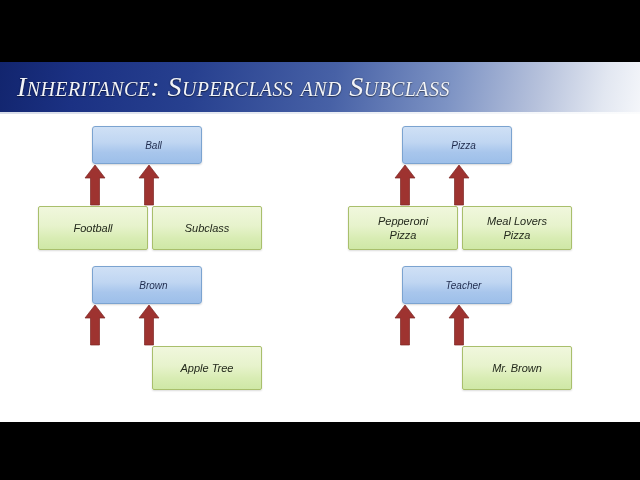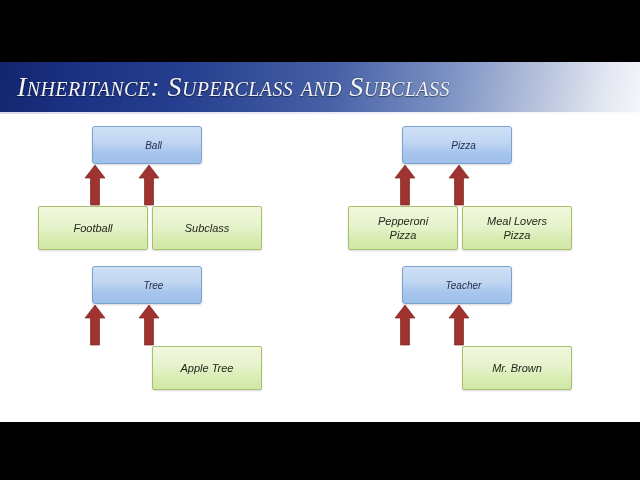--- a/index.html
+++ b/index.html
@@ -221,21 +221,21 @@
         <div class="subclass s1">
           <span class="label">Pepperoni<br>Pizza</span>
         </div>
         <div class="subclass s2">
           <span class="label">Meal Lovers<br>Pizza</span>
         </div>
       </div>
 
       <div class="diagram col-l row-b">
         <div class="superclass">
-          <span class="label">Tree</span>
+          <span class="label">Brown</span>
         </div>
         <div class="arrow left">
           <svg width="22" height="42" viewBox="0 0 22 42">
             <polygon points="11,1 21,14 15.5,14 15.5,41 6.5,41 6.5,14 1,14" fill="#9e3330" stroke="#7d2724" stroke-width="0.7"></polygon>
           </svg>
         </div>
         <div class="arrow right">
           <svg width="22" height="42" viewBox="0 0 22 42">
             <polygon points="11,1 21,14 15.5,14 15.5,41 6.5,41 6.5,14 1,14" fill="#9e3330" stroke="#7d2724" stroke-width="0.7"></polygon>
           </svg>

